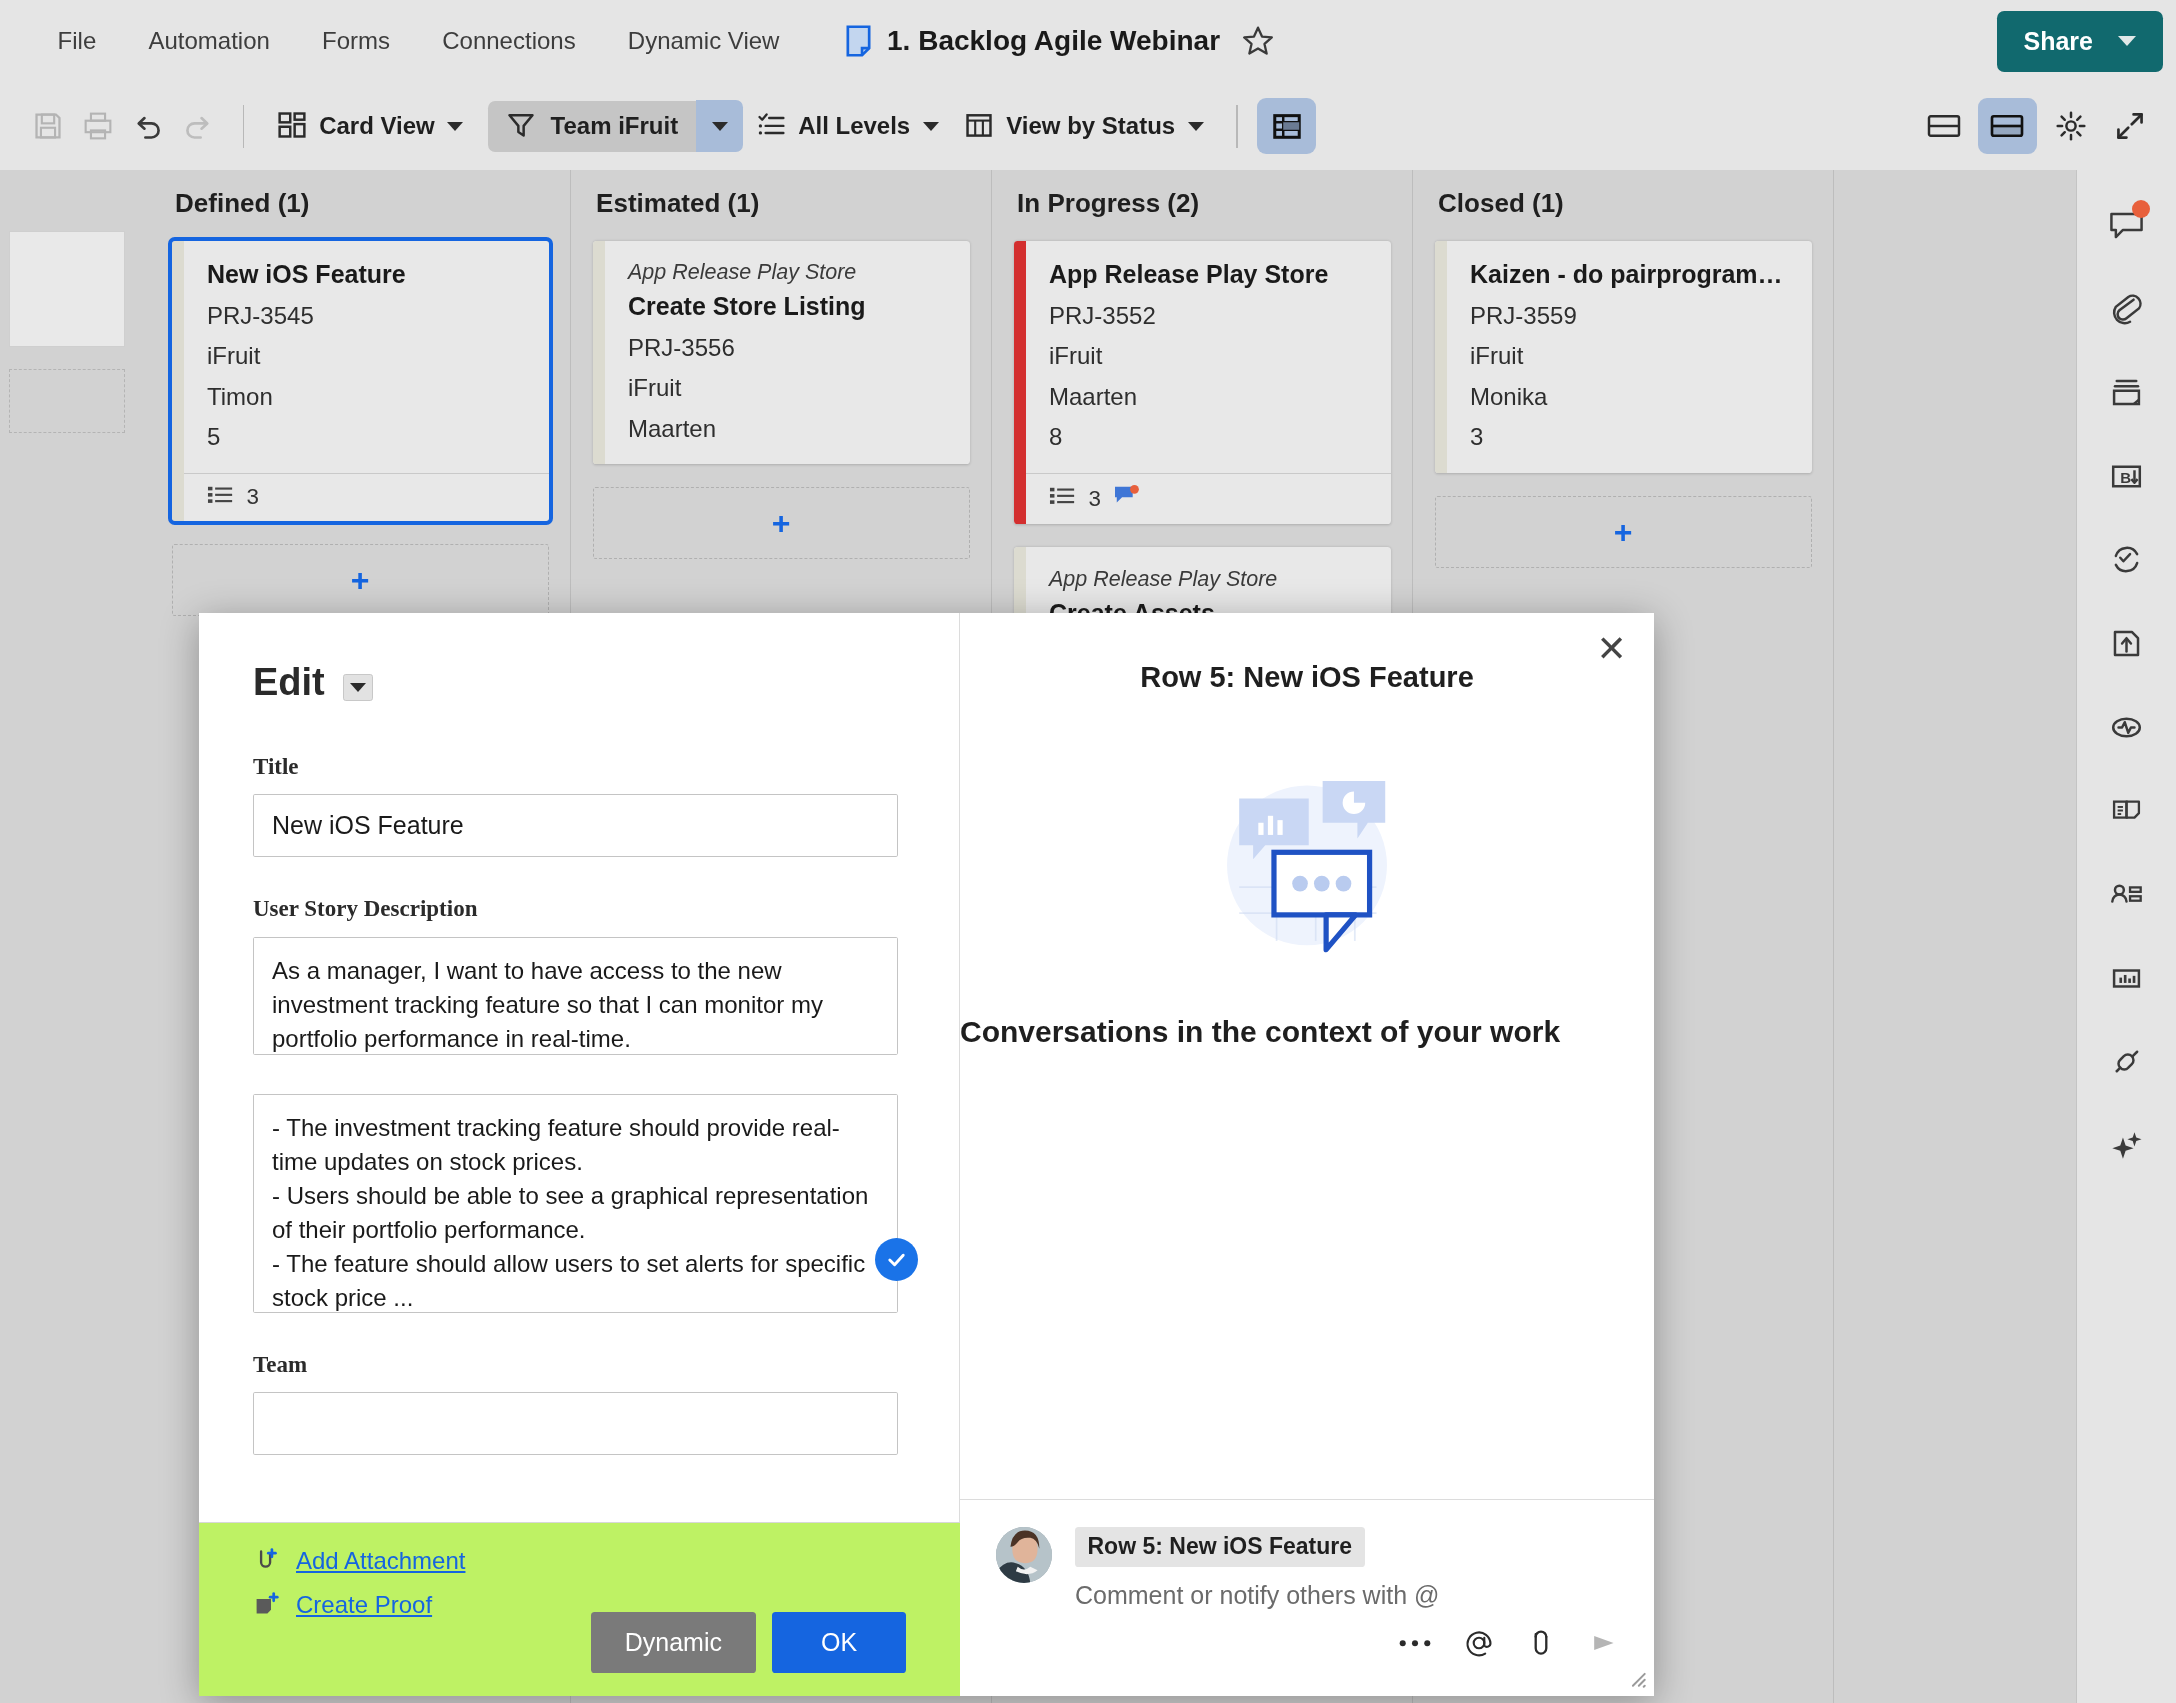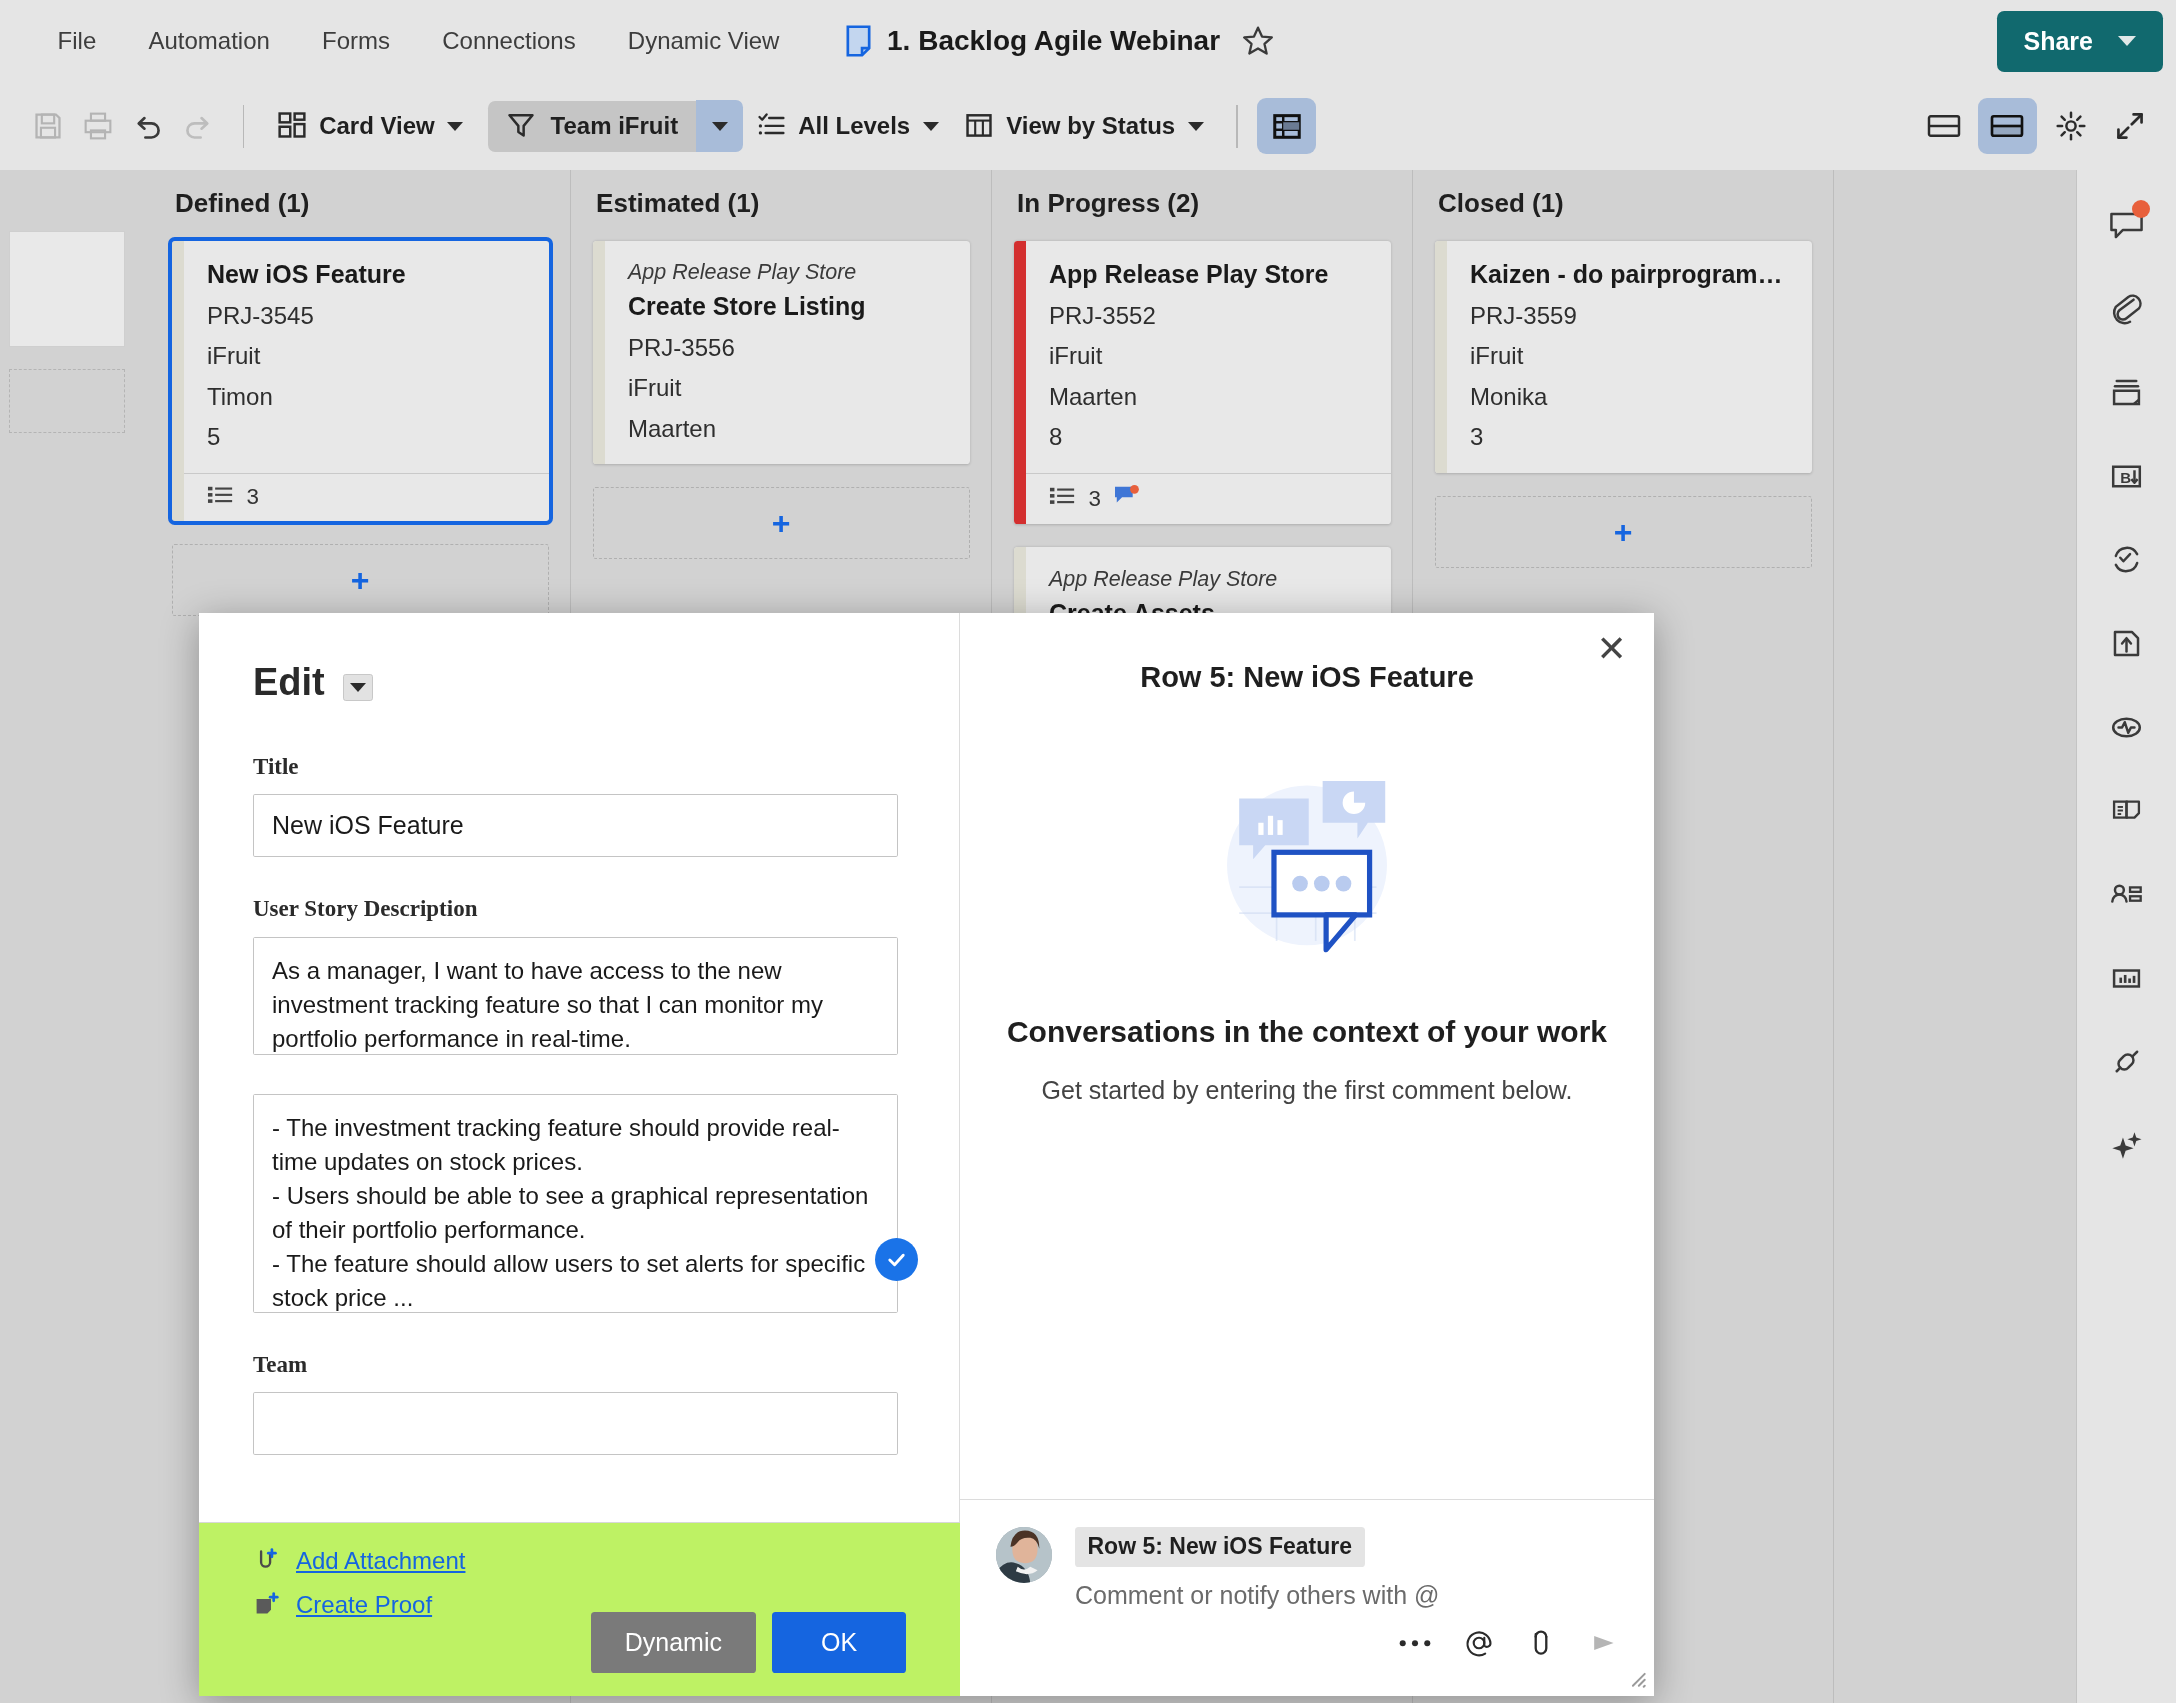--- a/index.html
+++ b/index.html
@@ -193,21 +193,21 @@
     position: absolute; right: 23px; top: 16px; width: 39px; height: 39px;
     display: flex; align-items: center; justify-content: center;
     font-size: 36px; color: #444; cursor: pointer; line-height: 1;
   }
   .conv-title {
     text-align: center; font-size: 29px; font-weight: bold;
     color: #1f1f1f; padding-top: 48px;
   }
   .conv-art { display: flex; justify-content: center; margin-top: 54px; }
   .conv-h2 {
-    text-align: center; font-size: 30px; font-weight: bold;
+    font-size: 30px; font-weight: bold;
     color: #1f1f1f; margin-top: 41px;
   }
   .conv-sub {
     text-align: center; font-size: 25px; color: #444; margin-top: 27px;
   }
   .comment-box {
     position: absolute; left: 0; bottom: 0; width: 100%; height: 197px;
     border-top: 0.9px solid #dcdcdc; padding: 27px 41px 0 36px;
   }
   .comment-top { display: flex; gap: 23px; }
@@ -694,21 +694,20 @@
           <path d="M152 192 l0 40 l34 -40 Z" fill="#fff" stroke="#1f52c4" stroke-width="6" stroke-linejoin="round"></path>
           <g fill="#b9cbef">
             <circle cx="122" cy="156" r="9"></circle>
               <circle cx="147" cy="156" r="9"></circle>
               <circle cx="172" cy="156" r="9"></circle>
           </g>
         </svg>
       </div>
 
       <div class="conv-h2">Conversations in the context of your work</div>
-      <div class="conv-sub">Get started by entering the first comment below.</div>
 
       <div class="comment-box">
         <div class="comment-top">
           <span class="avatar">
             <svg viewBox="0 0 62 62" width="56" height="56">
               <rect width="62" height="62" fill="#b6c3c9"></rect>
               <path d="M0 50 q10 -14 22 -10 q14 4 16 22 H0 Z" fill="#2e3b44"></path>
               <path d="M18 24 q0 -16 14 -16 q14 0 14 16 q0 16 -14 16 q-14 0 -14 -16 Z" fill="#e0b49a"></path>
               <path d="M16 22 q2 -18 16 -18 q16 0 16 20 q-3 -11 -10 -12 q-10 -1 -14 5 q-4 5 -8 5 Z" fill="#4b3326"></path>
               <path d="M24 44 q7 6 14 0 l8 4 q-10 8 -24 1 Z" fill="#f2f2f2"></path>

